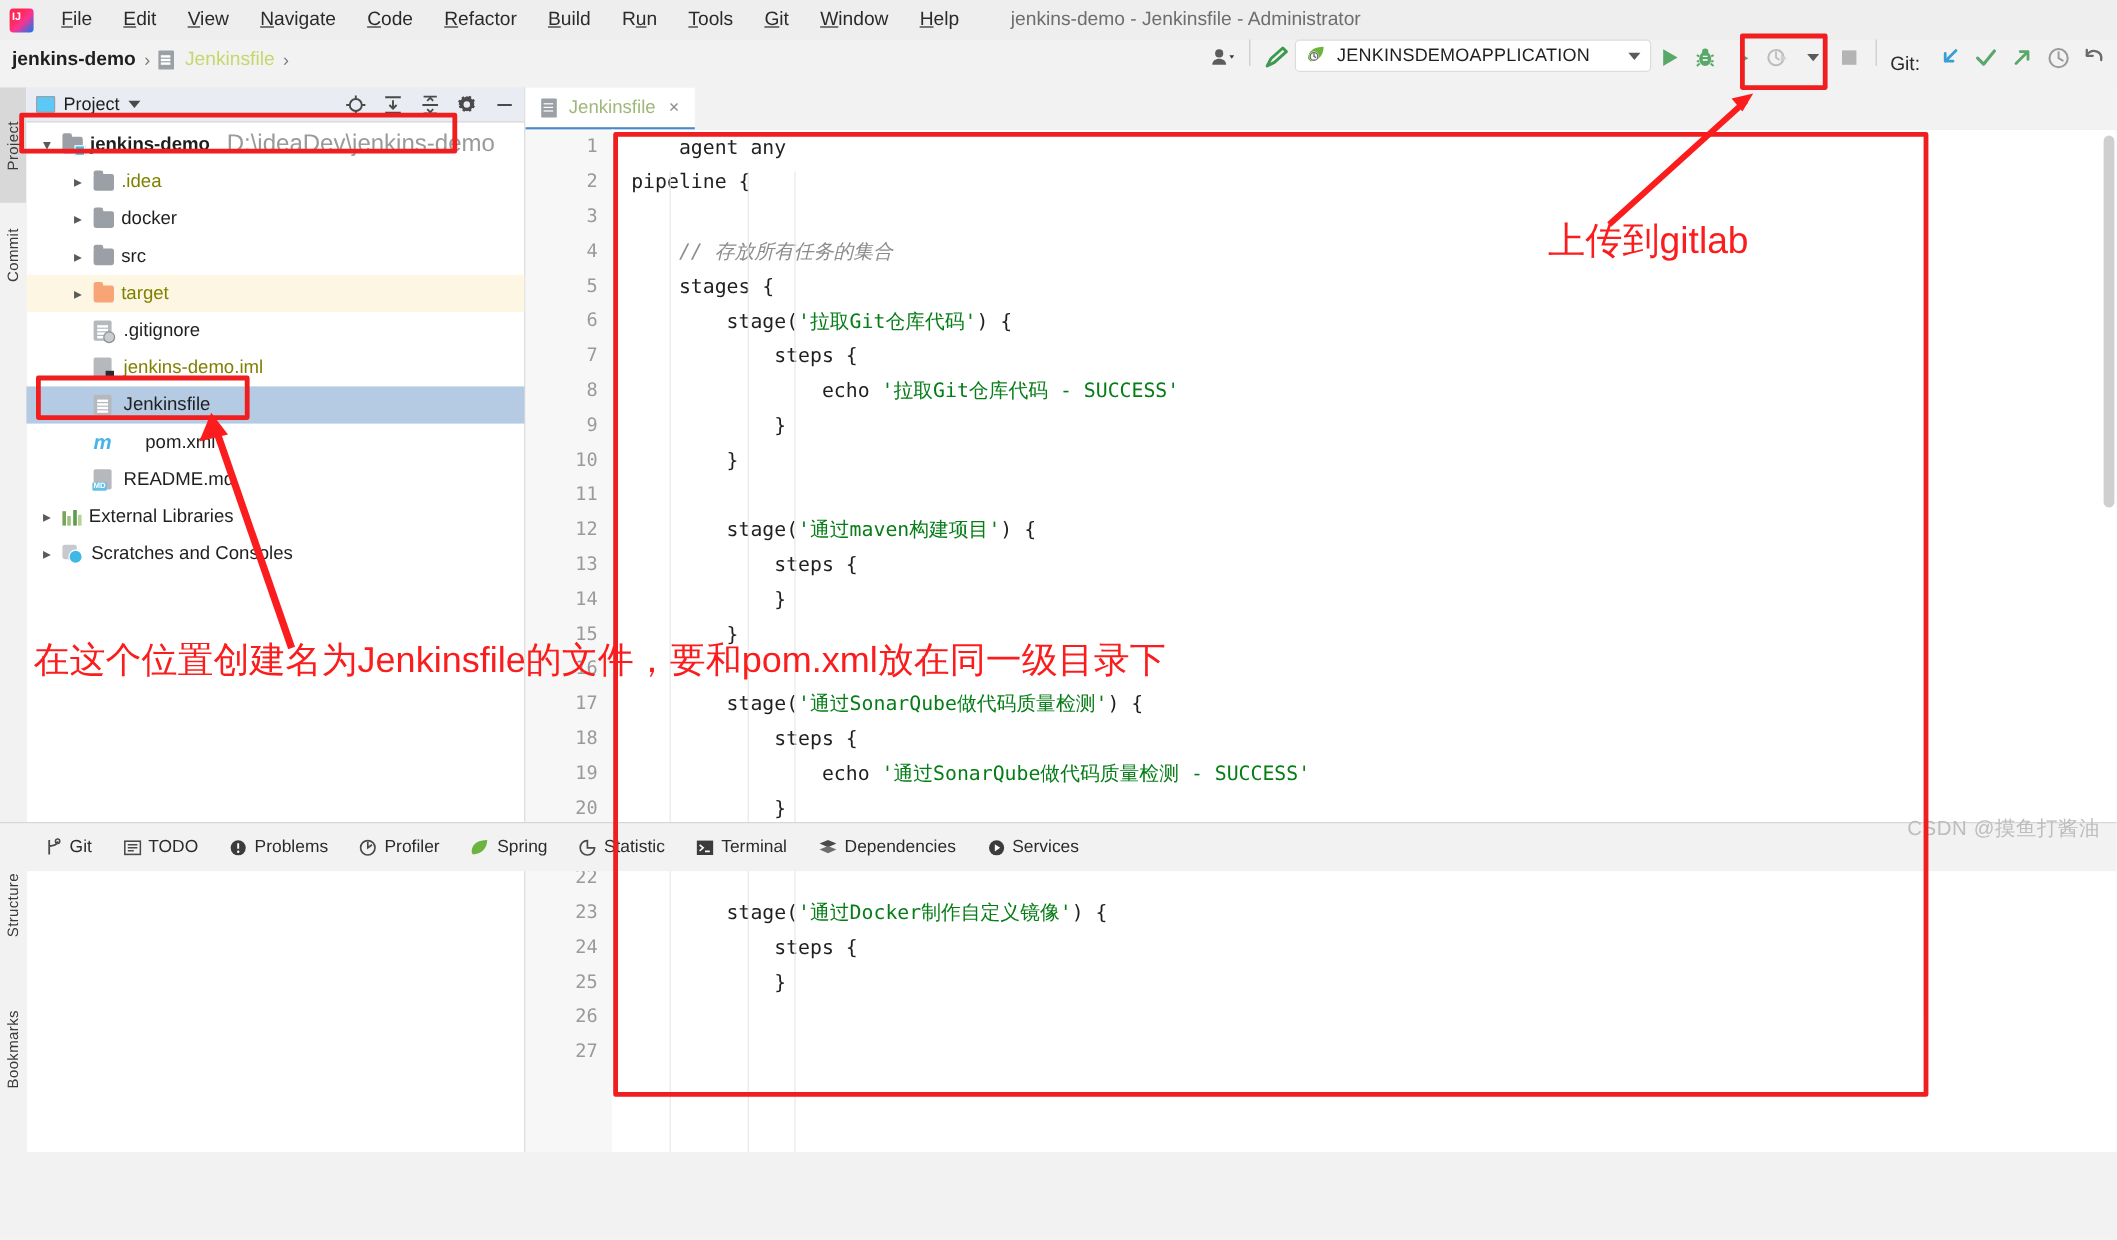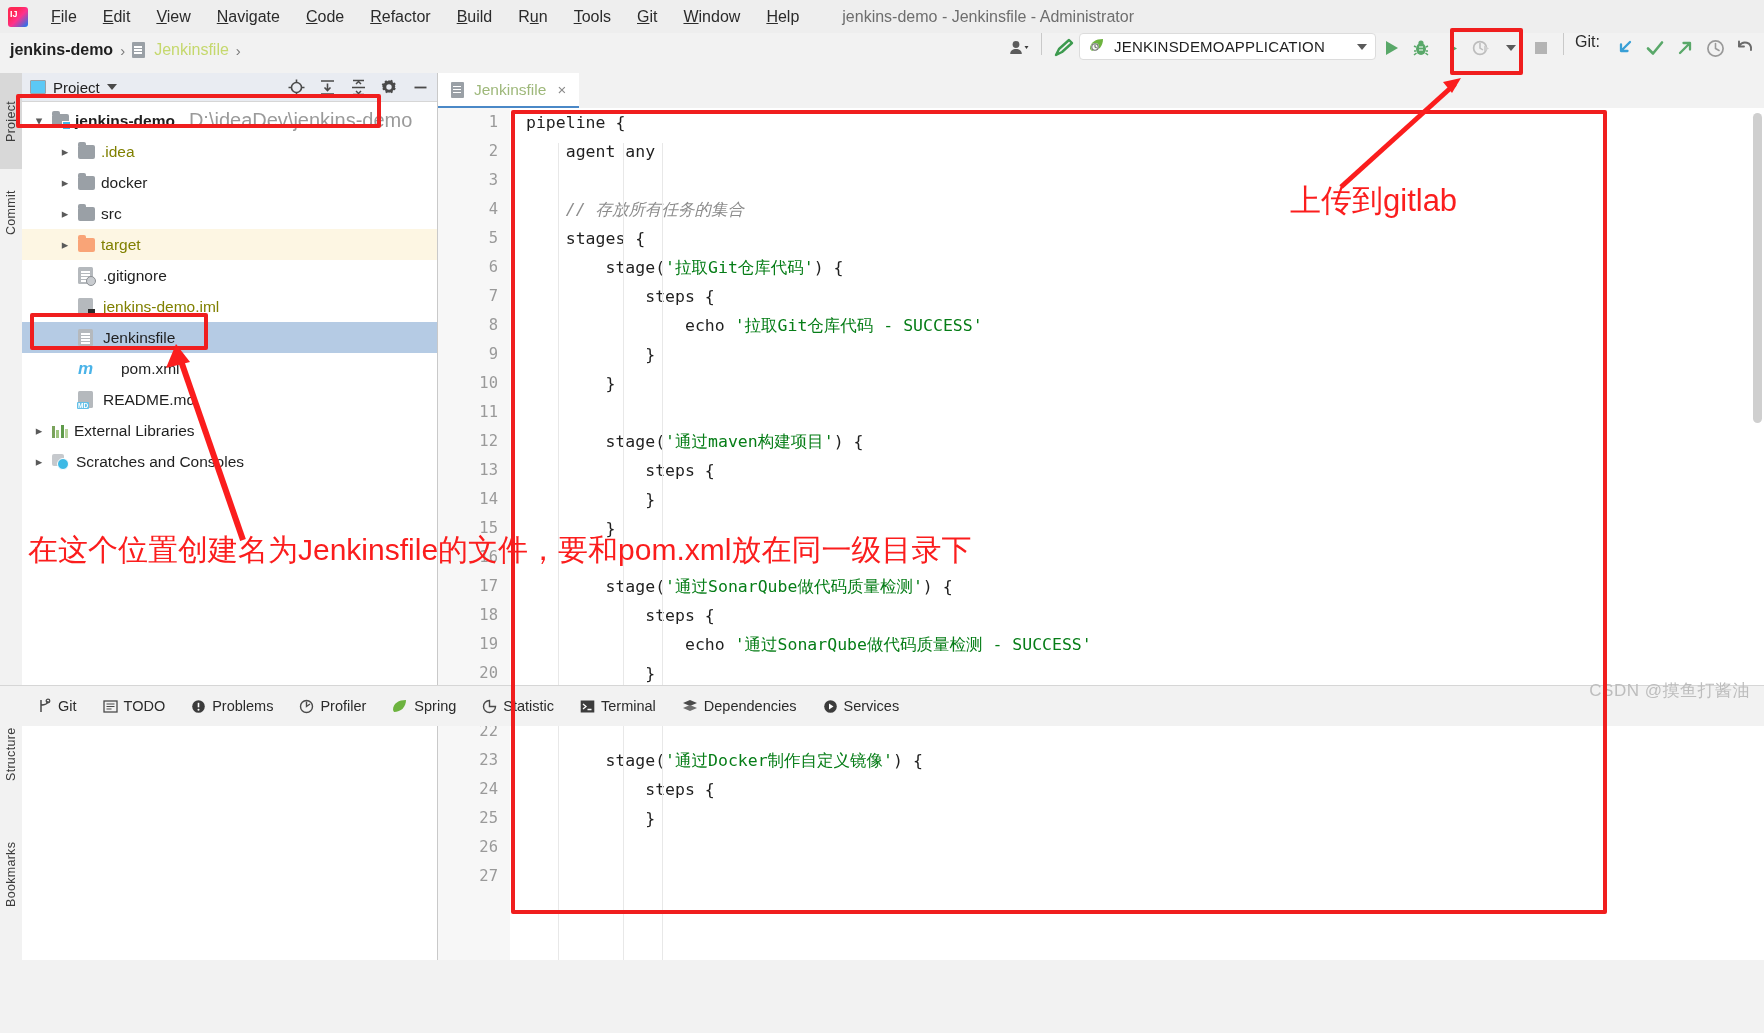--- a/index.html
+++ b/index.html
@@ -75,21 +75,21 @@
     width: 30px; height: 30px; display: flex; align-items: center; justify-content: center;
     cursor: default; border-radius: 3px;
   }
   .tb-sep { width: 1px; height: 22px; background: #c9c9c9; margin: 0 7px; }
   .runcfg {
     height: 25px; min-width: 280px; background: #ffffff; border: 1px solid #dcdcdc;
     border-radius: 4px; display: flex; align-items: center; gap: 8px;
     padding: 0 8px 0 7px; font-size: 15px; color: #1f1f1f;
   }
   .runcfg .label { flex: 1; white-space: nowrap; letter-spacing: .2px;}
-  .git-label { font-size: 16px; color: #2b2b2b; margin: 0 10px 0 4px; }
+  .git-label { font-size: 16px; color: #2b2b2b; margin: 12px 10px 0 4px; }
 
   
   .leftstrip {
     position: absolute; left: 0; top: 73px; width: 22px; height: 887px;
     background: #f2f2f2; border-right: 1px solid #d6d6d6;
   }
   .vtab {
     position: absolute; left: 0; width: 22px;
     writing-mode: vertical-rl; text-orientation: mixed;
     font-size: 12.5px; color: #3c3c3c; letter-spacing: .3px;
@@ -551,22 +551,22 @@
         <div class="ln">24</div>
         <div class="ln">25</div>
         <div class="ln">26</div>
         <div class="ln">27</div>
       </div>
     <div class="codearea" id="codearea">
       <div class="guide" style="left:48px;"></div>
       <div class="guide" style="left:113px;"></div>
       <div class="guide" style="left:152px;"></div>
       <div id="codelines">
+          <div class="cl">    agent any</div>
           <div class="cl">pipeline {</div>
-          <div class="cl">    agent any</div>
           <div class="cl"></div>
           <div class="cl">    <span class="cmt">// 存放所有任务的集合</span></div>
           <div class="cl">    stages {</div>
           <div class="cl">        stage(<span class="str">'拉取Git仓库代码'</span>) {</div>
           <div class="cl">            steps {</div>
           <div class="cl">                echo <span class="str">'拉取Git仓库代码 - SUCCESS'</span></div>
           <div class="cl">            }</div>
           <div class="cl">        }</div>
           <div class="cl"></div>
           <div class="cl">        stage(<span class="str">'通过maven构建项目'</span>) {</div>

